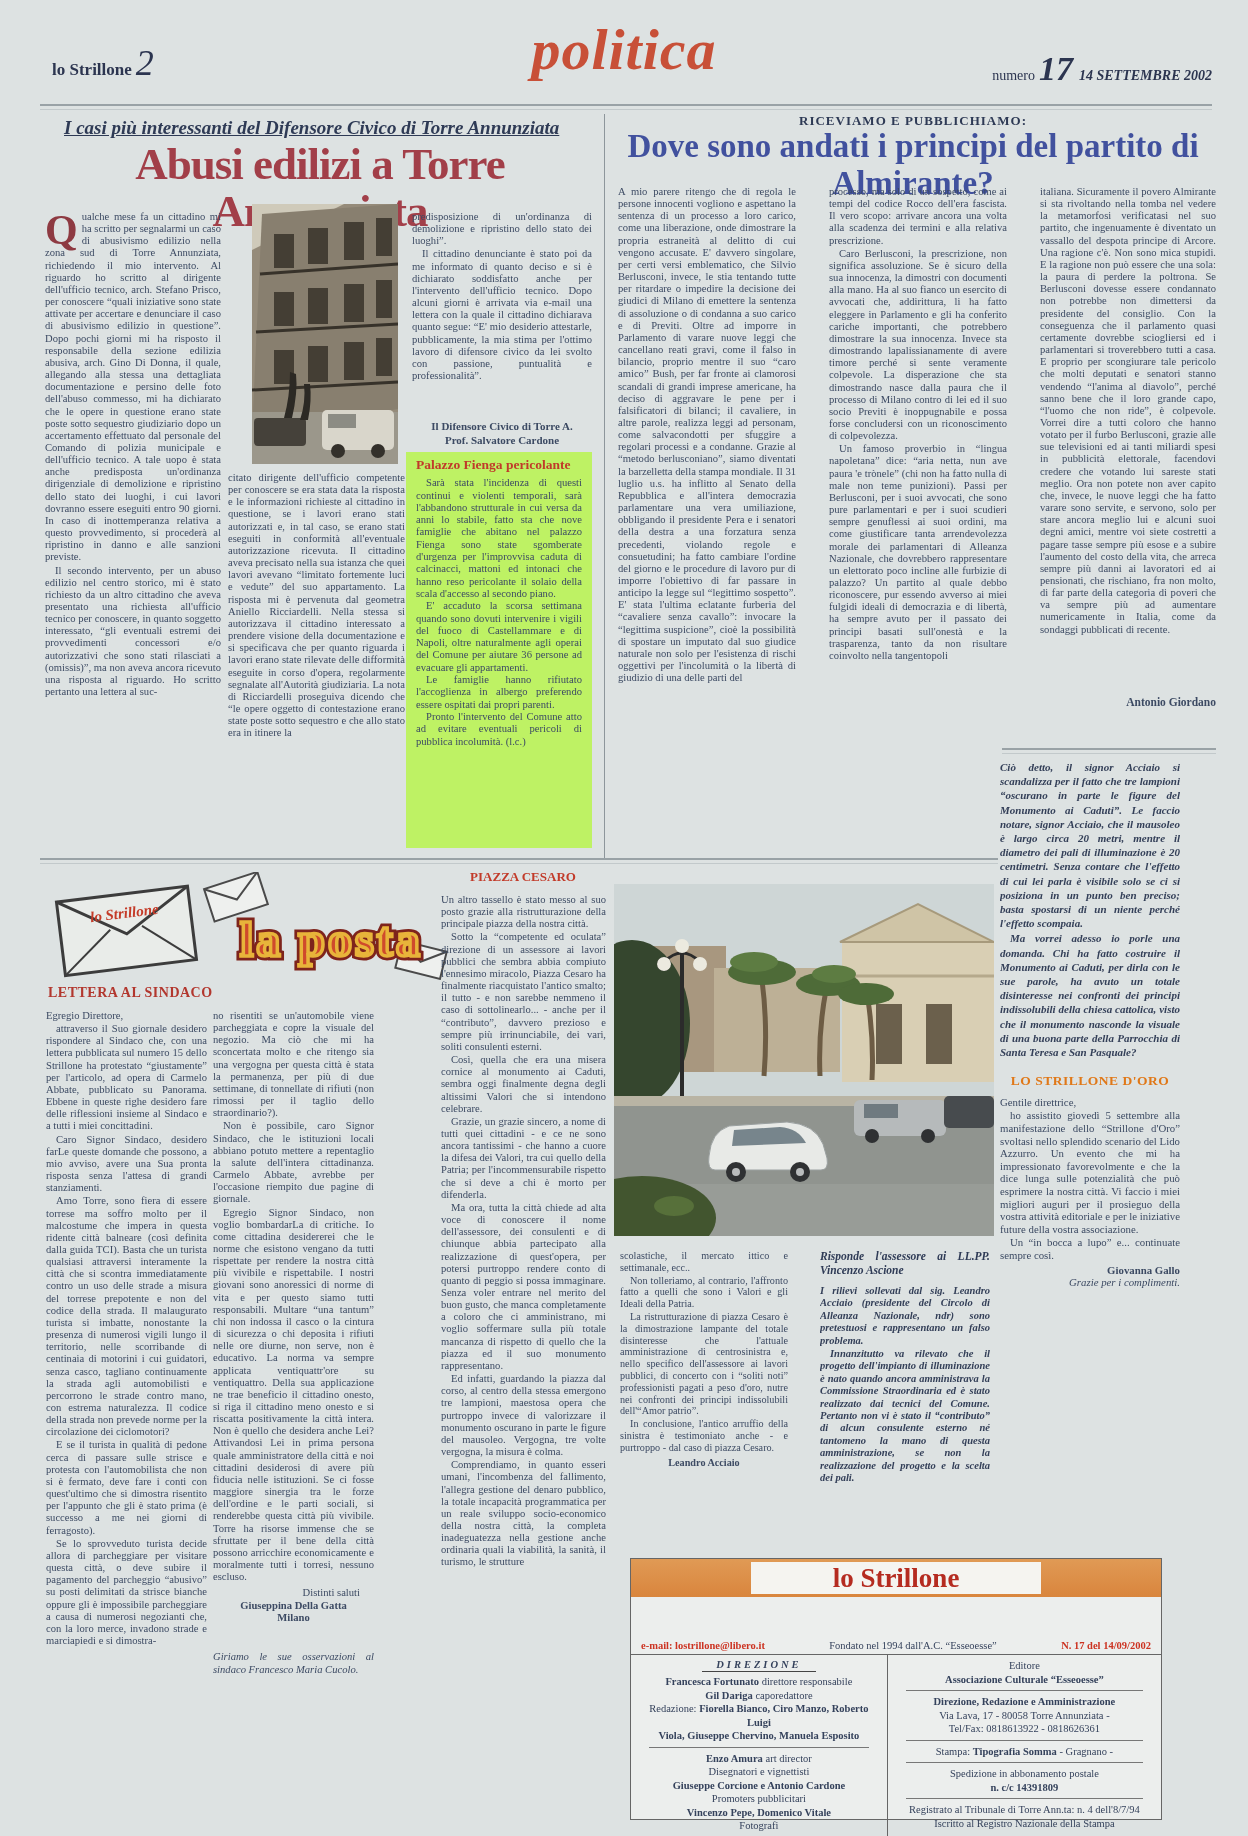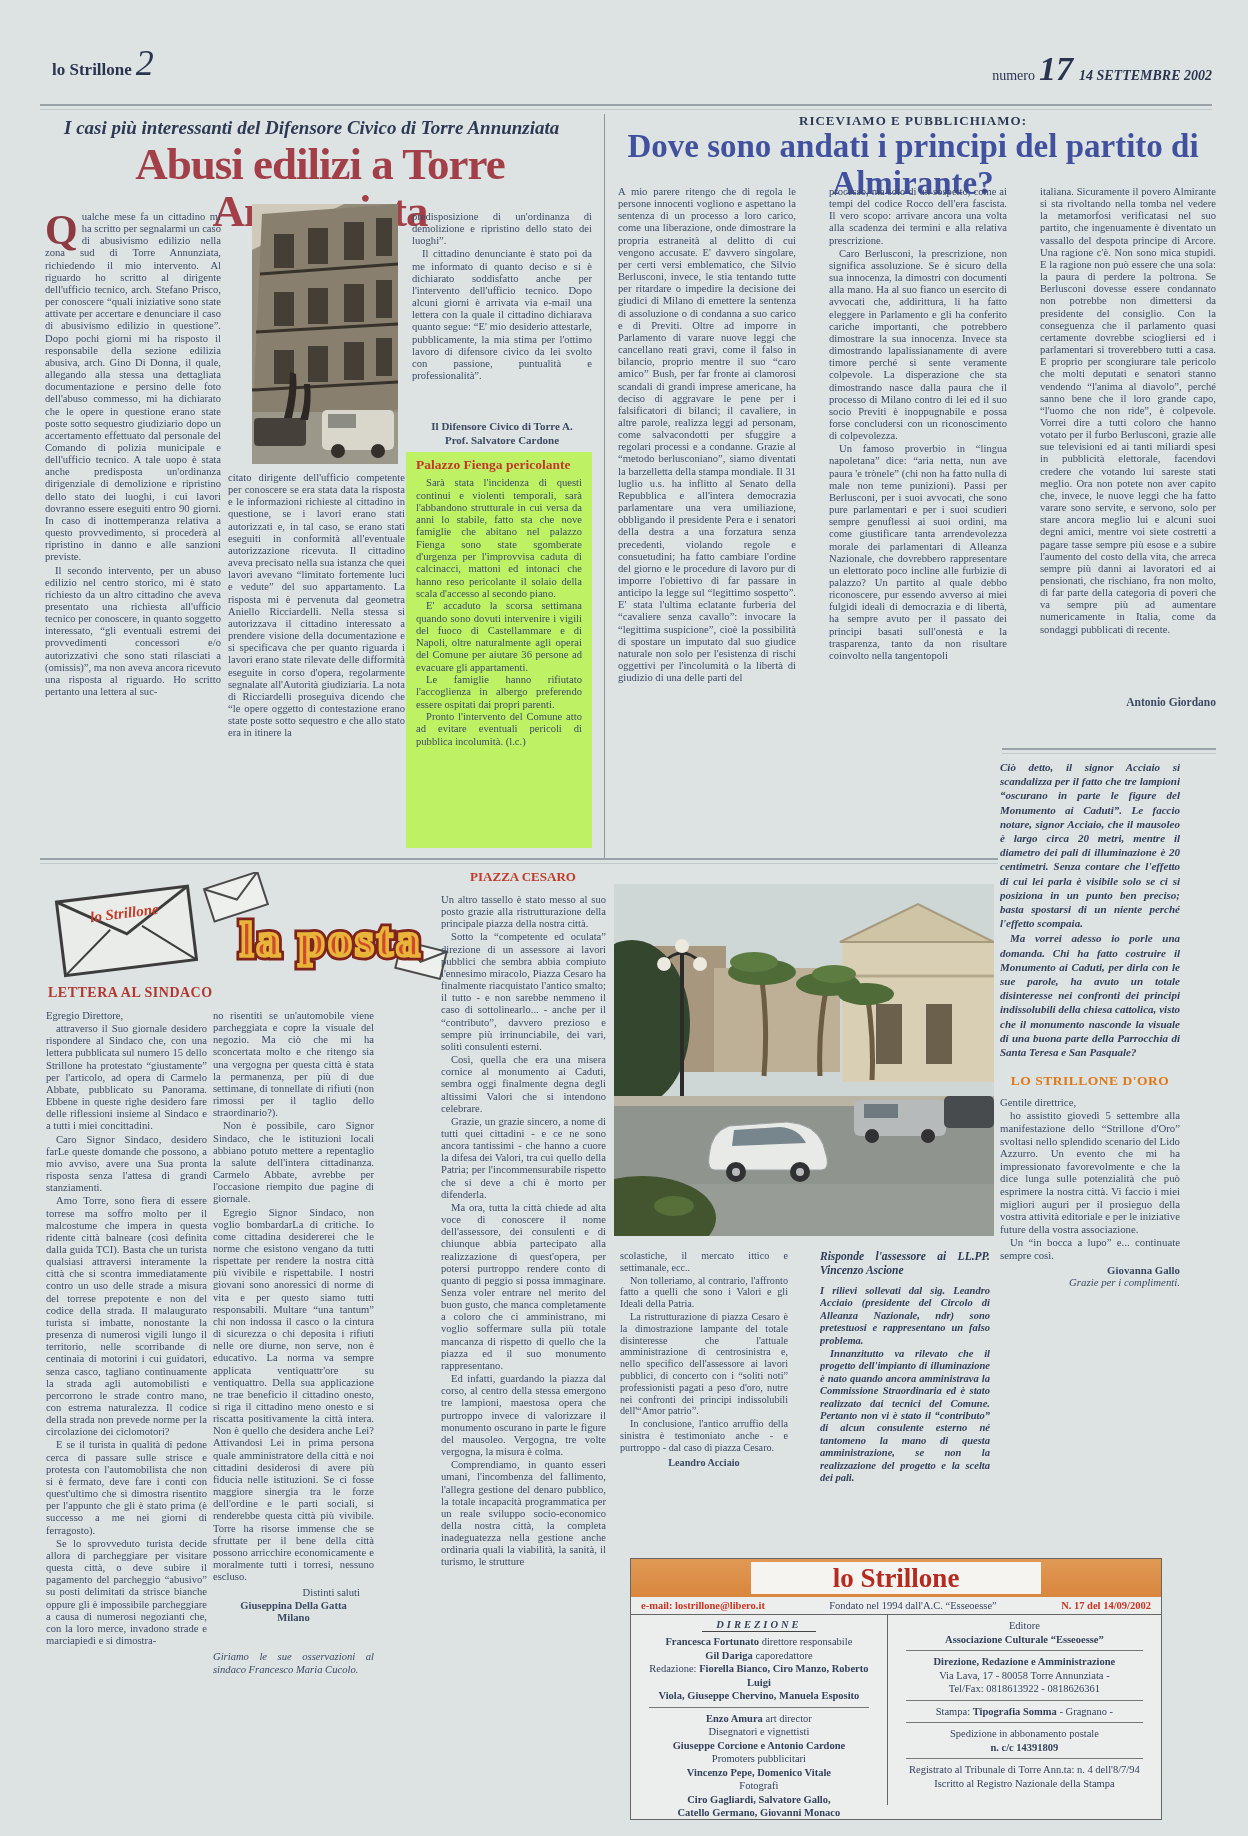--- a/index.html
+++ b/index.html
@@ -21,21 +21,21 @@
   #issue .n17 { font-size:34px; font-style:italic; font-weight:bold; margin:0 6px 12px 4px;text-align:right; }
   #issue .idate { font-style:italic; font-weight:bold; }
 
   
   .col { position:absolute; text-align:justify; font-size:10.6px; line-height:12.15px; overflow:hidden; }
   .col p.para { margin:0 0 1px 0; text-indent:10px; }
   .col p.para:first-child { text-indent:0; }
   .italic-col p.para { font-style:italic; font-weight:bold; color:#333f58; }
 
   
-  #ab-kicker { left:64px; top:117px; font-size:19px; font-style:italic; font-weight:bold; color:#2e3a55; }
+  #ab-kicker { left:64px; top:117px; font-size:19px; font-style:italic; font-weight:bold; color:#2e3a55;text-decoration:underline; }
   #ab-headline { left:42px; top:141px; width:556px; text-align:center;
      font-size:45px; font-weight:bold; color:#a23f49; letter-spacing:-1px; line-height:1.05; }
   #ab-c1 .para:first-child::first-letter {
      float:left; font-size:42px; line-height:32px; padding:3px 4px 0 0;
      font-weight:bold; color:#8e3a42; }
   #ab-sig { left:412px; top:419px; width:180px; text-align:center; font-weight:bold; font-size:11px; line-height:14px; }
   #fienga { left:406px; top:452px; width:166px; height:382px; background:#bef264;
      padding:7px 10px; text-align:justify; font-size:10.6px; line-height:12.3px; overflow:hidden; }
   #fienga h3 { margin:0 0 6px 0; font-size:13.5px; color:#c03a2a; text-indent:0; }
   #fienga p.para { margin:0; text-indent:10px; }
@@ -59,21 +59,21 @@
   #oro-title { text-align:center; font-weight:bold; font-size:13.5px; color:#e07818; margin:16px 0 8px 0; letter-spacing:0.5px; }
   #oro-sig { text-align:right; font-weight:bold; margin-top:2px; }
   #oro-ps { text-align:right; font-style:italic; }
 
   
   #colophon { left:630px; top:1558px; width:530px; height:260px; background:#eceeed;
      border:1px solid #666; z-index:5; font-size:10.5px; color:#35425c; }
   #colo-bar { position:relative; height:38px; background:linear-gradient(#e09a55,#d9853d); }
   #colo-patch { position:absolute; left:120px; top:3px; width:290px; height:32px; background:#f5f4f0; text-align:center; }
   #colo-patch span { font-size:27px; font-weight:bold; color:#b52b20; line-height:32px; }
-  #colo-row2 { display:flex; justify-content:space-between; align-items:center; padding:3px 10px; border-bottom:1px solid #666; }
+  #colo-row2 { display:flex; justify-content:space-between; align-items:center; padding:3px 10px; border-bottom:1px solid #666;margin-top:40px; }
   #colo-row2 .email { color:#cc3322; font-weight:bold; }
   #colo-row2 .issue-ref { color:#cc3322; font-weight:bold; }
   #colo-cols { display:flex; height:190px; }
   #colo-left { width:46%; border-right:1px solid #666; padding:4px 6px; text-align:center; }
   #colo-right { flex:1; padding:4px 6px; text-align:center; }
   .colo-line { line-height:13.5px; }
   .cb { font-weight:bold; }
   #dir-head { font-weight:bold; letter-spacing:3px; border-bottom:1px solid #444; display:inline-block; padding:0 14px 1px 14px; margin-bottom:3px;font-style:italic; }
   .colo-sep { border-top:1px solid #777; margin:4px 12px; }
 
@@ -81,20 +81,21 @@
   .photo { position:absolute; overflow:hidden; box-shadow:0 0 0 1px #9aa0a2 inset; }
 </style>
 </head>
 <body>
 
 <div id="page">
 
   <div class="abs" id="brand">
     <span>lo Strillone</span><span class="pagenum">2</span>
   </div>
+  <div class="abs" id="sectiontitle">politica</div>
   <div class="abs" id="issue">
     <span>numero</span><span class="n17">17</span><span class="idate">14 SETTEMBRE 2002</span>
   </div>
   <div class="hrule" style="left:40px;top:104px;width:1172px;"></div>
 
   <div class="abs" id="ab-kicker">I casi più interessanti del Difensore Civico di Torre Annunziata</div>
   <div class="abs" id="ab-headline">Abusi edilizi a Torre Annunziata</div>
 
   <div class="col" id="ab-c1" style="left:45px;top:211px;width:176px;height:648px;">
       <p class="para">Qualche mese fa un cittadino mi ha scritto per segnalarmi un caso di abusivismo edilizio nella zona sud di Torre Annunziata, richiedendo il mio intervento. Al riguardo ho scritto al dirigente dell'ufficio tecnico, arch. Stefano Prisco, per conoscere “quali iniziative sono state attivate per accertare e denunciare il caso di abusivismo edilizio in questione”. Dopo pochi giorni mi ha risposto il responsabile della sezione edilizia abusiva, arch. Gino Di Donna, il quale, allegando alla stessa una dettagliata documentazione e persino delle foto dell'abuso commesso, mi ha dichiarato che le opere in questione erano state poste sotto sequestro giudiziario dopo un accertamento effettuato dal personale del Comando di polizia municipale e dell'ufficio tecnico. A tale uopo è stata anche predisposta un'ordinanza dirigenziale di demolizione e ripristino dello stato dei luoghi, i cui lavori dovranno essere eseguiti entro 90 giorni. In caso di inottemperanza relativa a questo provvedimento, si procederà al ripristino in danno e alle sanzioni previste.</p>

